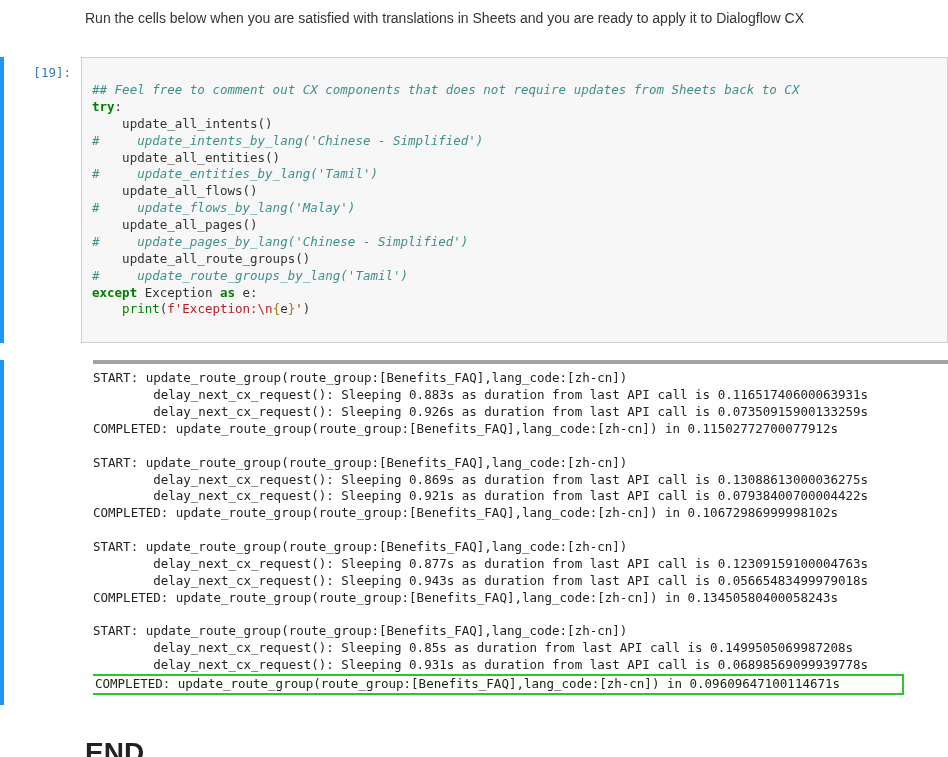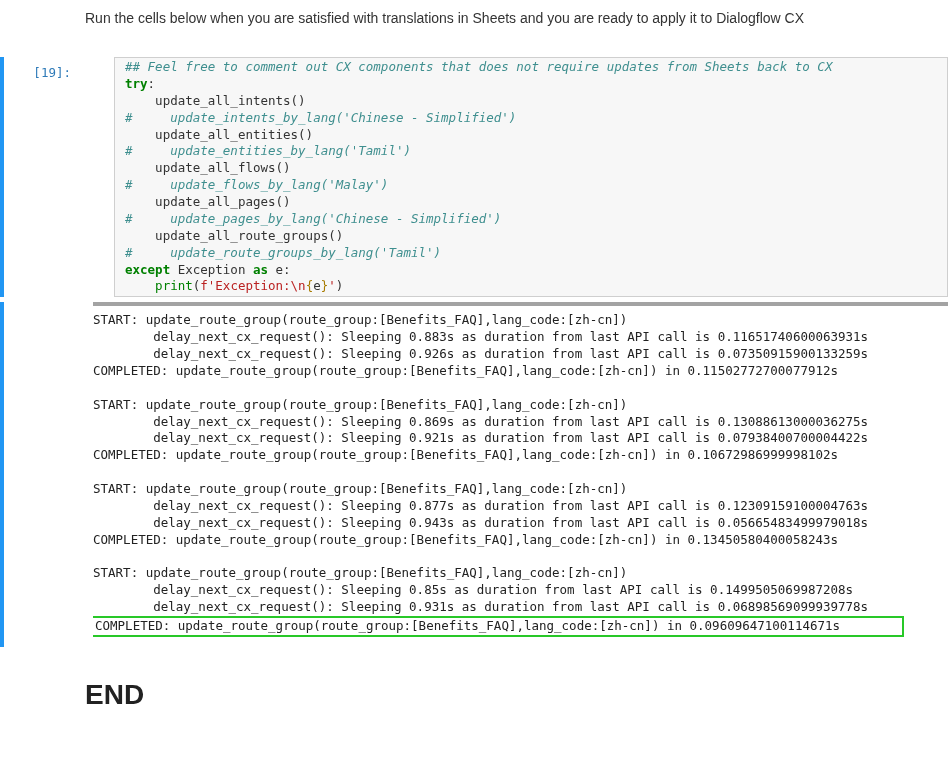--- a/index.html
+++ b/index.html
@@ -29,23 +29,22 @@
     }
     .section-desc {
       font-size: 14px;
       color: #333;
       line-height: 1.5;
       margin-bottom: 16px;
     }
     .code-cell {
       display: flex;
       position: relative;
-      margin: 4px 0 5px 0;
+      margin: 4px 0 17px 0;
       padding-left: 6px;
-      gap: 33px;
     }
     .cell-marker {
       position: absolute;
       left: 0;
       top: 0;
       bottom: 0;
       width: 4px;
       background: #2196f3;
     }
     .prompt-col {
@@ -54,21 +53,21 @@
       text-align: right;
       padding: 8px 10px 0 0;
       font-family: "Menlo", "Monaco", "Consolas", monospace;
       font-size: 12.5px;
       color: #2e7ab8;
     }
     .input-area {
       flex: 1;
       background: #f7f7f7;
       border: 1px solid #cfcfcf;
-      padding: 1px 10px;
+      padding: 24px 10px;
       font-family: "Menlo", "Monaco", "Consolas", monospace;
       font-size: 12.5px;
       line-height: 1.35;
       overflow-x: auto;
       white-space: pre;
     }
     .output-cell {
       display: flex;
       position: relative;
       padding-left: 6px;

